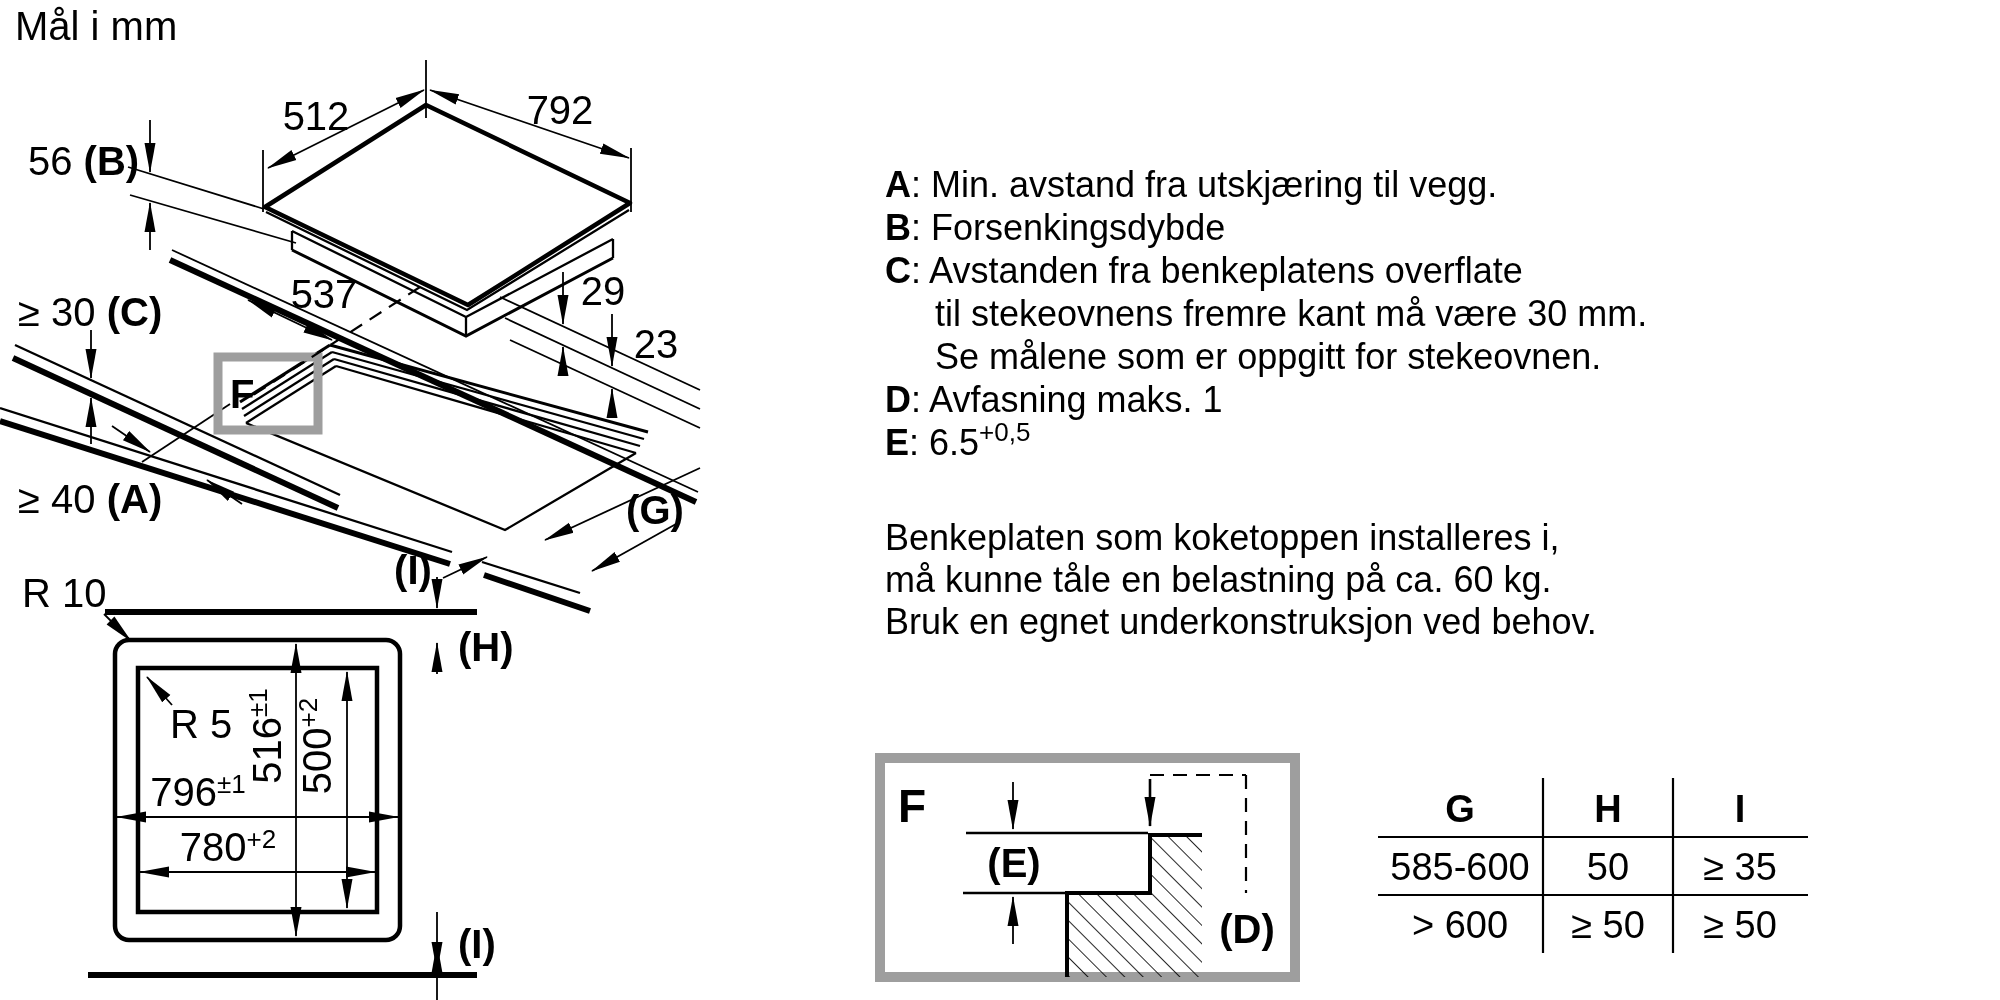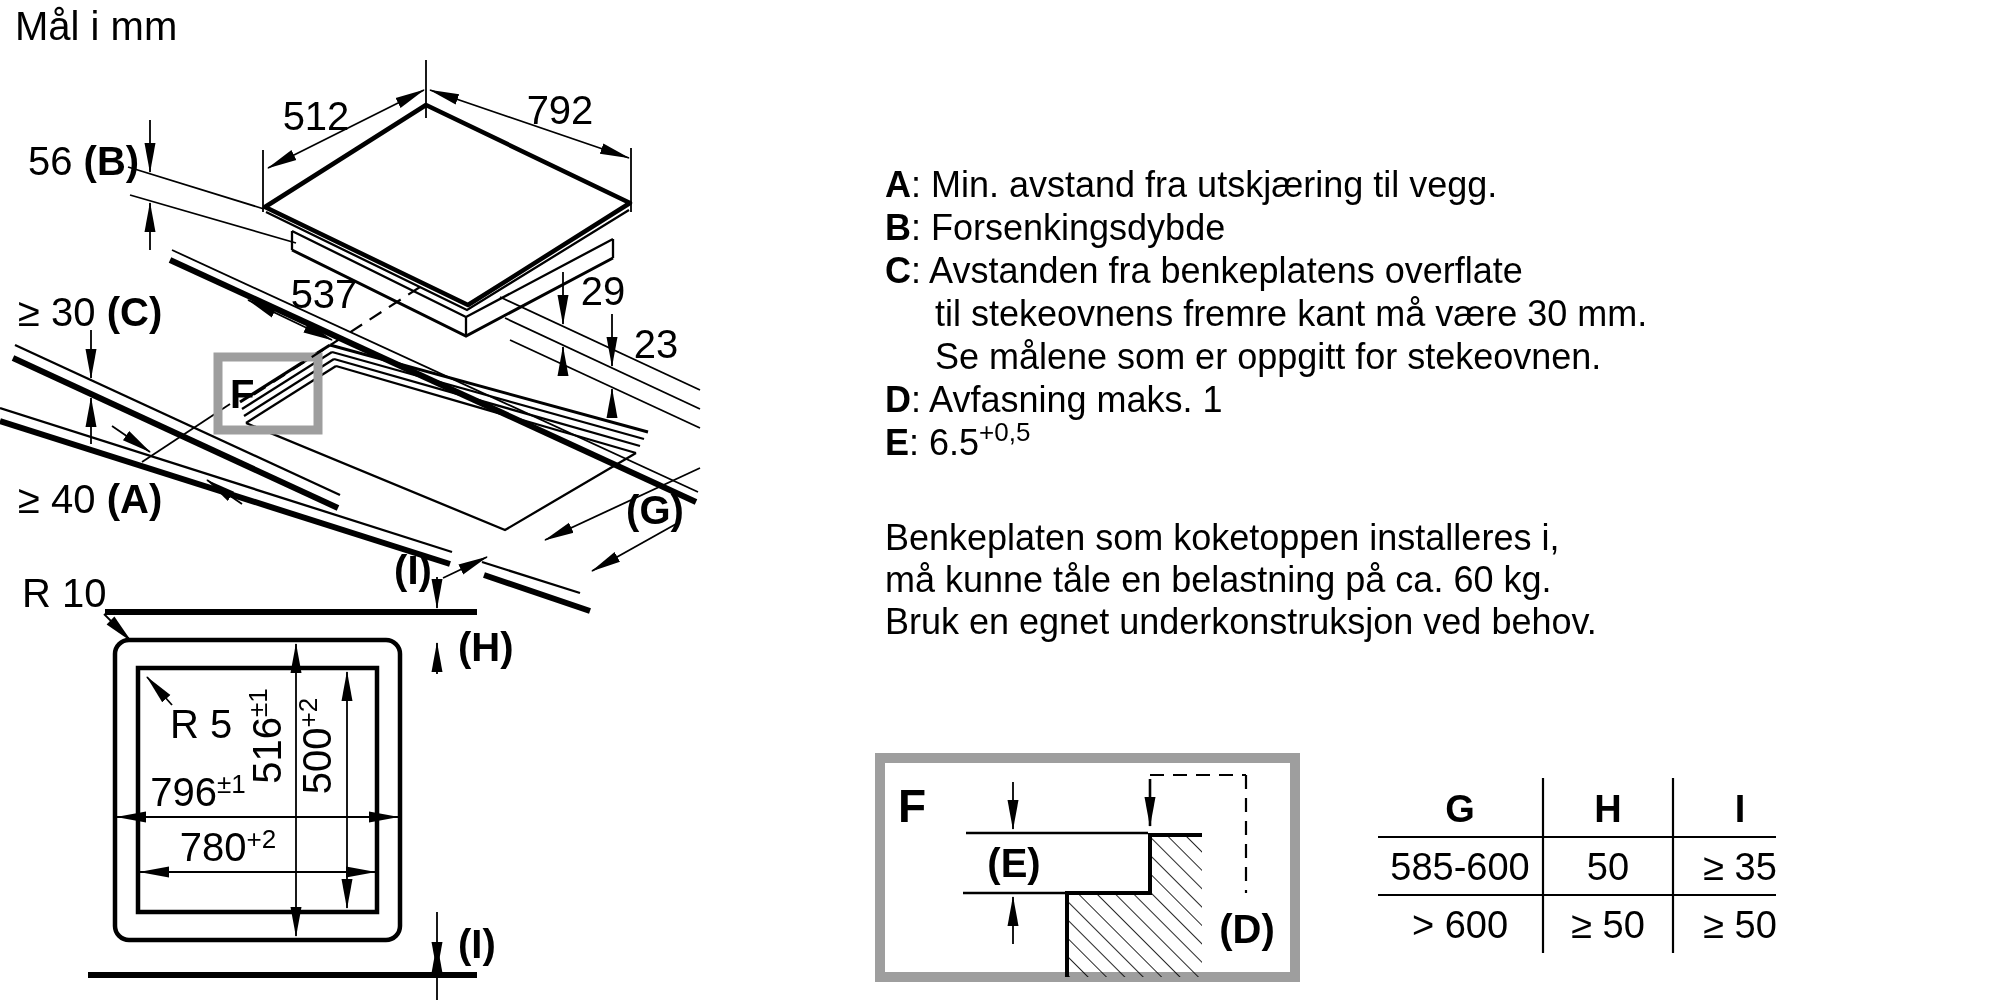--- a/index.html
+++ b/index.html
@@ -1,17 +1,17 @@
 <!DOCTYPE html>
 <html><head>
 <meta charset="utf-8">
 <style>
   html,body{margin:0;padding:0;background:#fff;}
   #page{position:relative;width:1776px;height:1000px;background:#ffffff;overflow:hidden;
-        font-family:"Liberation Sans", sans-serif;}
+        font-family:"Liberation Sans", sans-serif;padding-left:36px;}
   svg{position:absolute;left:0;top:0;}
   svg text{fill:#000;font-family:"Liberation Sans", sans-serif;}
   .ln{stroke:#000;fill:none;}
   .w1{stroke-width:1.8;}
   .w2{stroke-width:2.3;}
   .w3{stroke-width:3;}
   .w4{stroke-width:4.5;}
   .w6{stroke-width:6;}
   .dim{stroke:#000;stroke-width:1.8;fill:none;}
   .dash{stroke:#000;stroke-width:2.2;fill:none;stroke-dasharray:14 9;}

